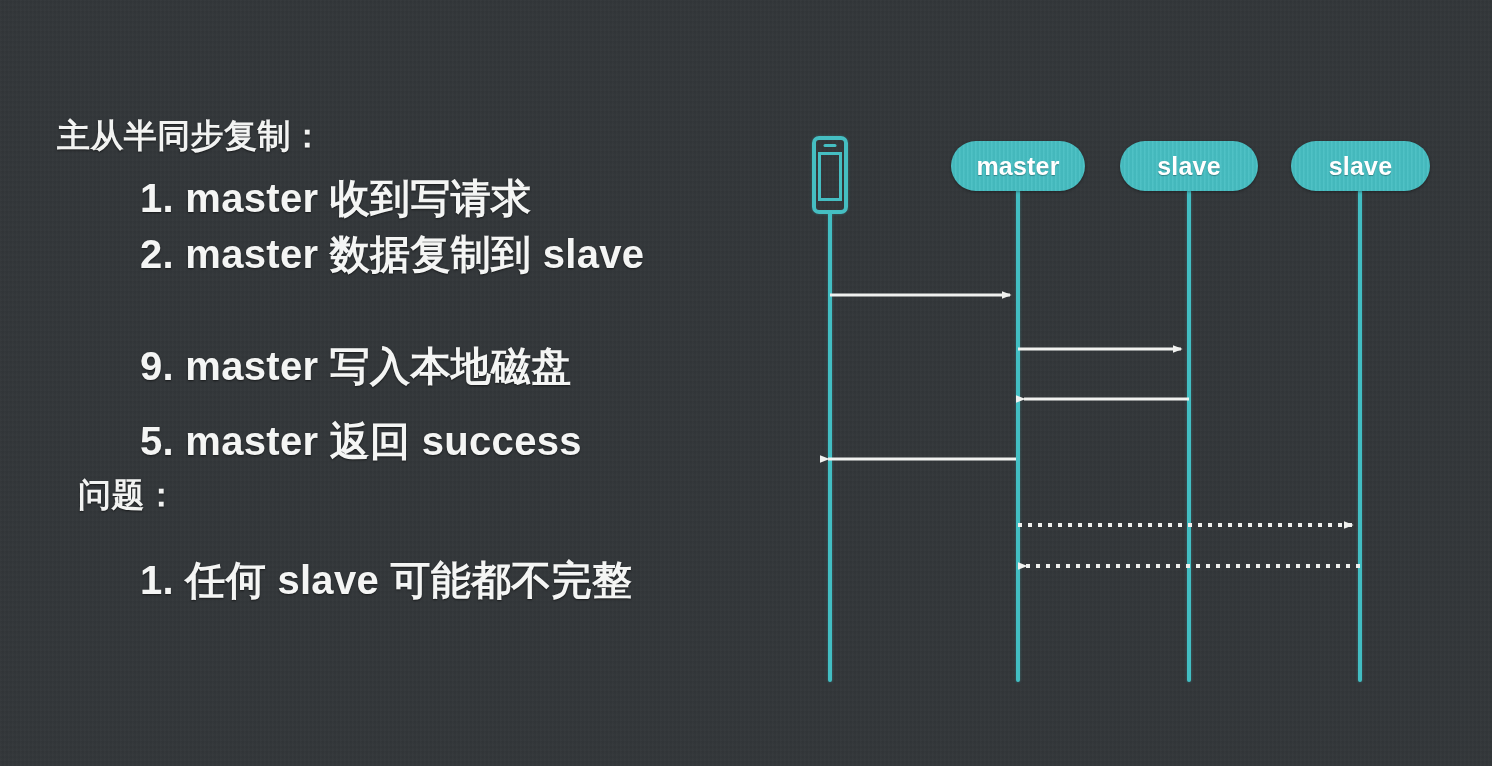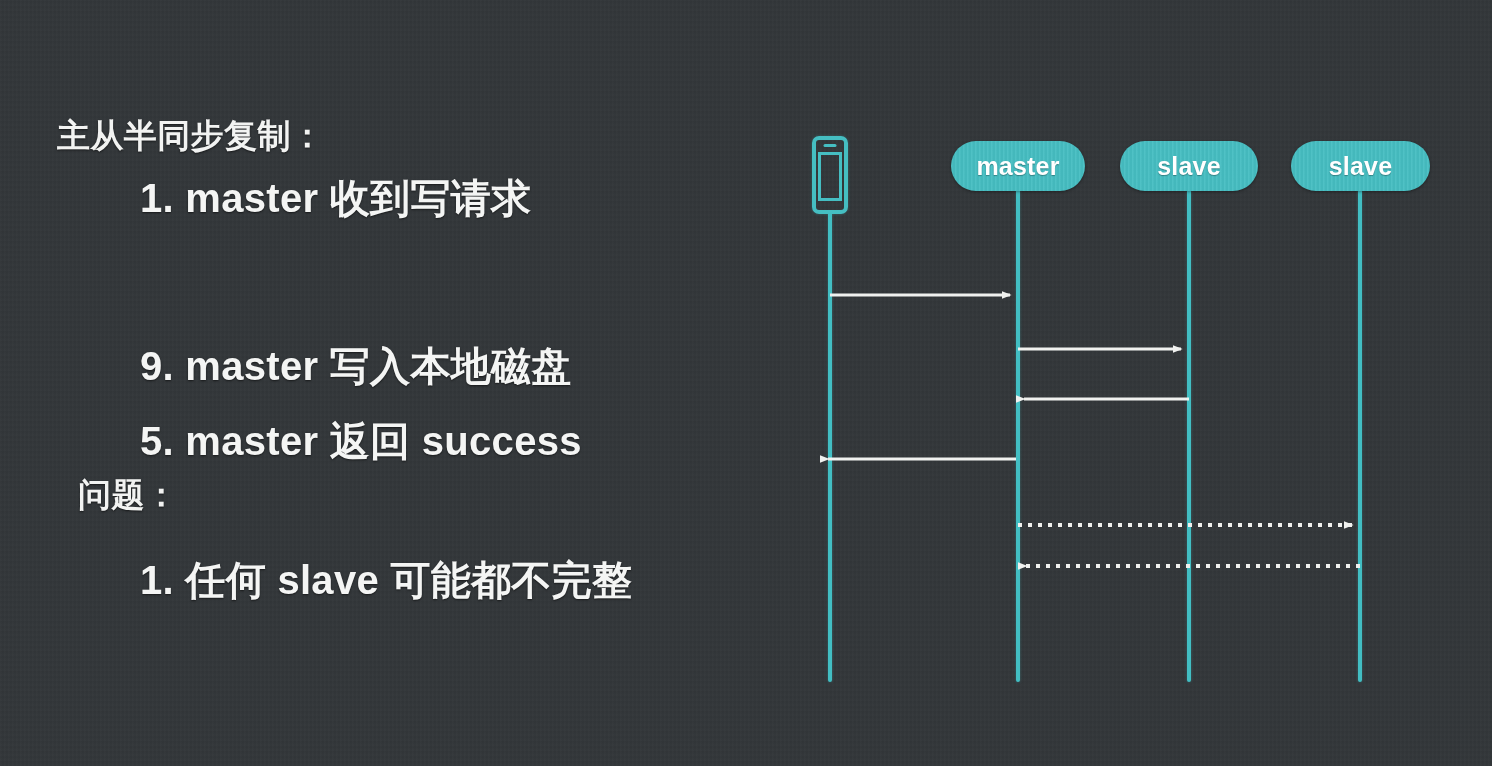--- a/index.html
+++ b/index.html
@@ -149,20 +149,21 @@
 <body>
 
 <div id="slide">
 
   <div class="text-pane">
 
     <div class="heading" style="top:105px;">主从半同步复制：</div>
 
     <div class="list-item" style="top:162px;">1. master 收到写请求</div>
 
+    <div class="list-item" style="top:218px;">2. master 数据复制到 slave</div>
 
 
     <div class="list-item" style="top:330px;">9. master 写入本地磁盘</div>
 
     <div class="list-item" style="top:386px;margin-top:19px;">5. master 返回 success</div>
 
     <div class="heading" style="top:464px;margin-left:21px;">问题：</div>
 
     <div class="list-item" style="top:521px;margin-top:23px;">1. 任何 slave 可能都不完整</div>
   </div>

